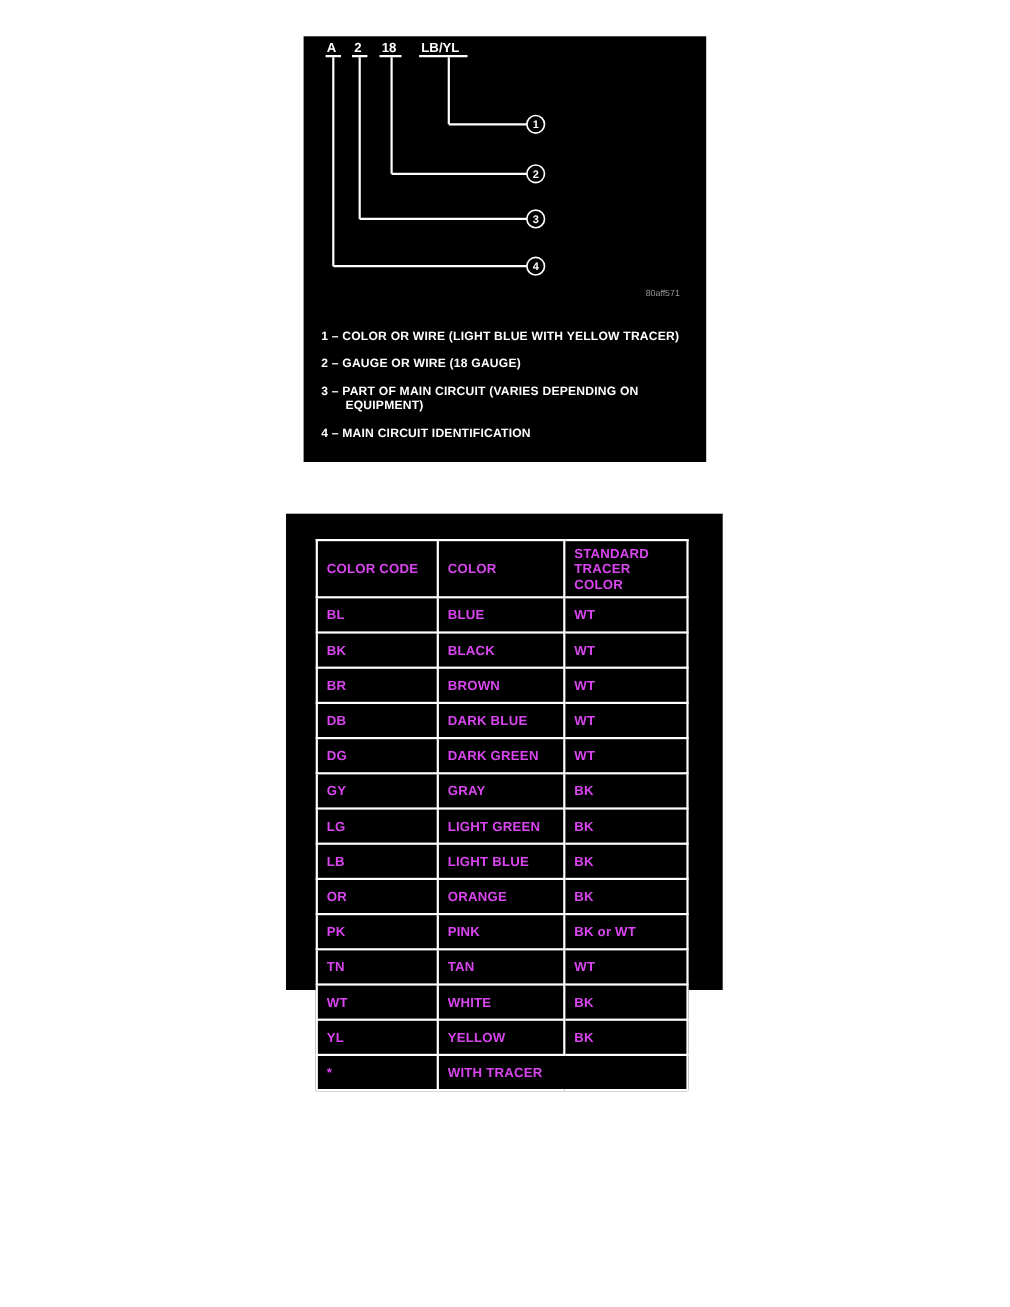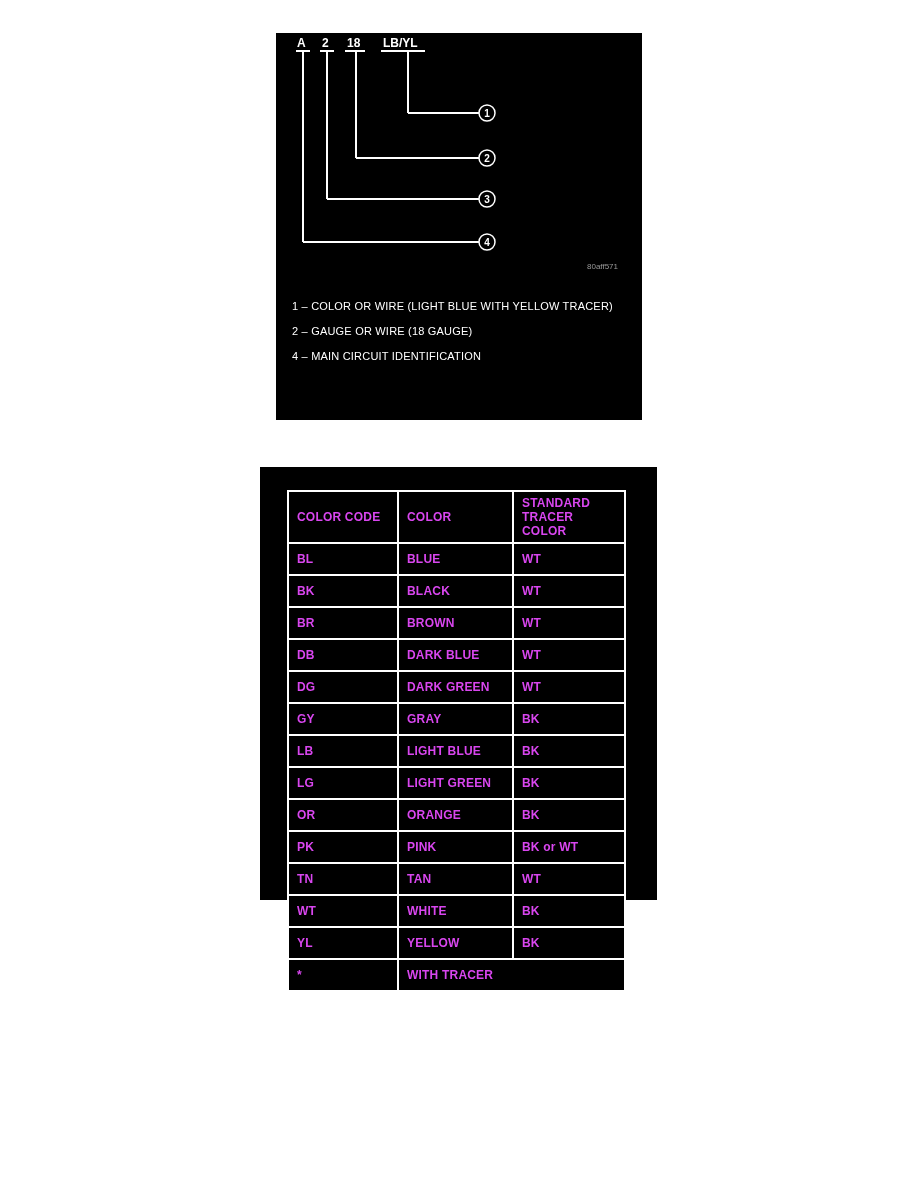--- a/index.html
+++ b/index.html
@@ -19,21 +19,21 @@
 
   .diagram-svg { position: absolute; left: 0; top: 0; display: block; }
 
   .legend {
     position: absolute;
     left: 16px; top: 267px;
     width: 340px;
   }
   .legend-item {
     font-size: 11px;
-    font-weight: normal;
+    font-weight: bold;
     line-height: 13px;
     letter-spacing: 0.2px;
     margin-bottom: 12px;
     padding-left: 22px;
     text-indent: -22px;
     white-space: pre-line;
     color: #ffffff;
   }
 
   table.color-table {
@@ -111,20 +111,22 @@
         <text x="211" y="169.5">3</text>
         <text x="211" y="212.5">4</text>
       </g>
 
       <text x="342" y="236" text-anchor="end" fill="#999999" font-family="Liberation Sans, sans-serif" font-size="8">80aff571</text>
     </svg>
 
     <div class="legend">
       <div class="legend-item">1 – COLOR OR WIRE (LIGHT BLUE WITH YELLOW TRACER)</div>
       <div class="legend-item">2 – GAUGE OR WIRE (18 GAUGE)</div>
+      <div class="legend-item">3 – PART OF MAIN CIRCUIT (VARIES DEPENDING ON
+EQUIPMENT)</div>
       <div class="legend-item">4 – MAIN CIRCUIT IDENTIFICATION</div>
     </div>
   </div>
 
   <div class="panel panel-bottom">
     <table class="color-table">
       <thead>
         <tr>
           <th>COLOR CODE</th>
           <th>COLOR</th>
@@ -156,27 +158,27 @@
             <td>DG</td>
             <td>DARK GREEN</td>
             <td>WT</td>
           </tr>
           <tr>
             <td>GY</td>
             <td>GRAY</td>
             <td>BK</td>
           </tr>
           <tr>
+            <td>LG</td>
+            <td>LIGHT GREEN</td>
+            <td>BK</td>
+          </tr>
+          <tr>
             <td>LB</td>
             <td>LIGHT BLUE</td>
-            <td>BK</td>
-          </tr>
-          <tr>
-            <td>LG</td>
-            <td>LIGHT GREEN</td>
             <td>BK</td>
           </tr>
           <tr>
             <td>OR</td>
             <td>ORANGE</td>
             <td>BK</td>
           </tr>
           <tr>
             <td>PK</td>
             <td>PINK</td>

